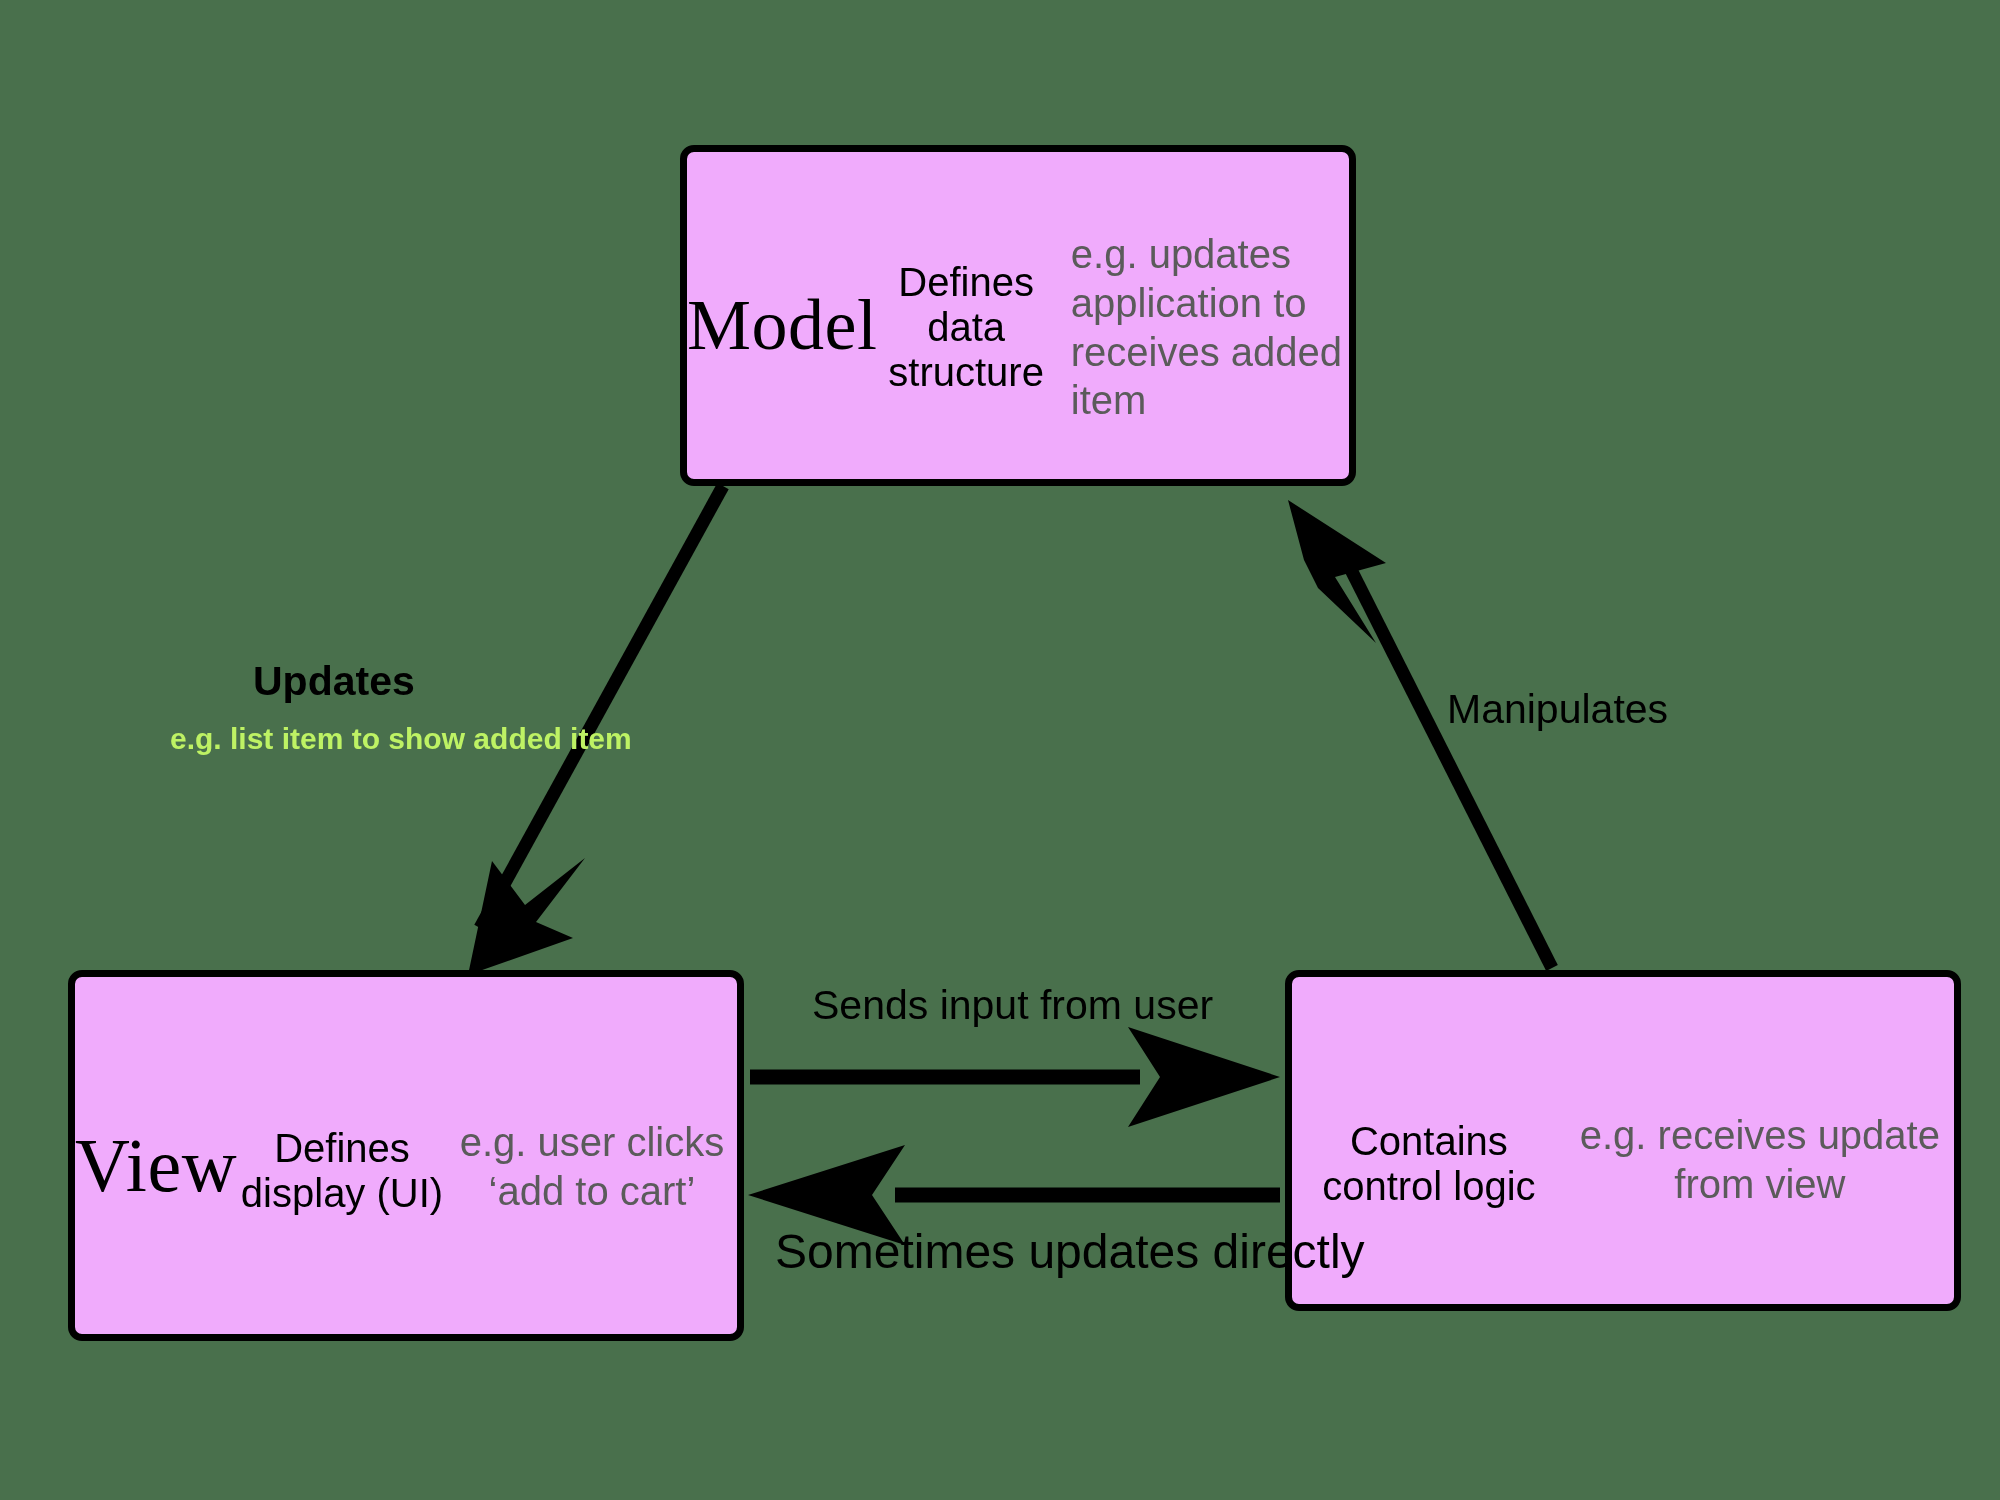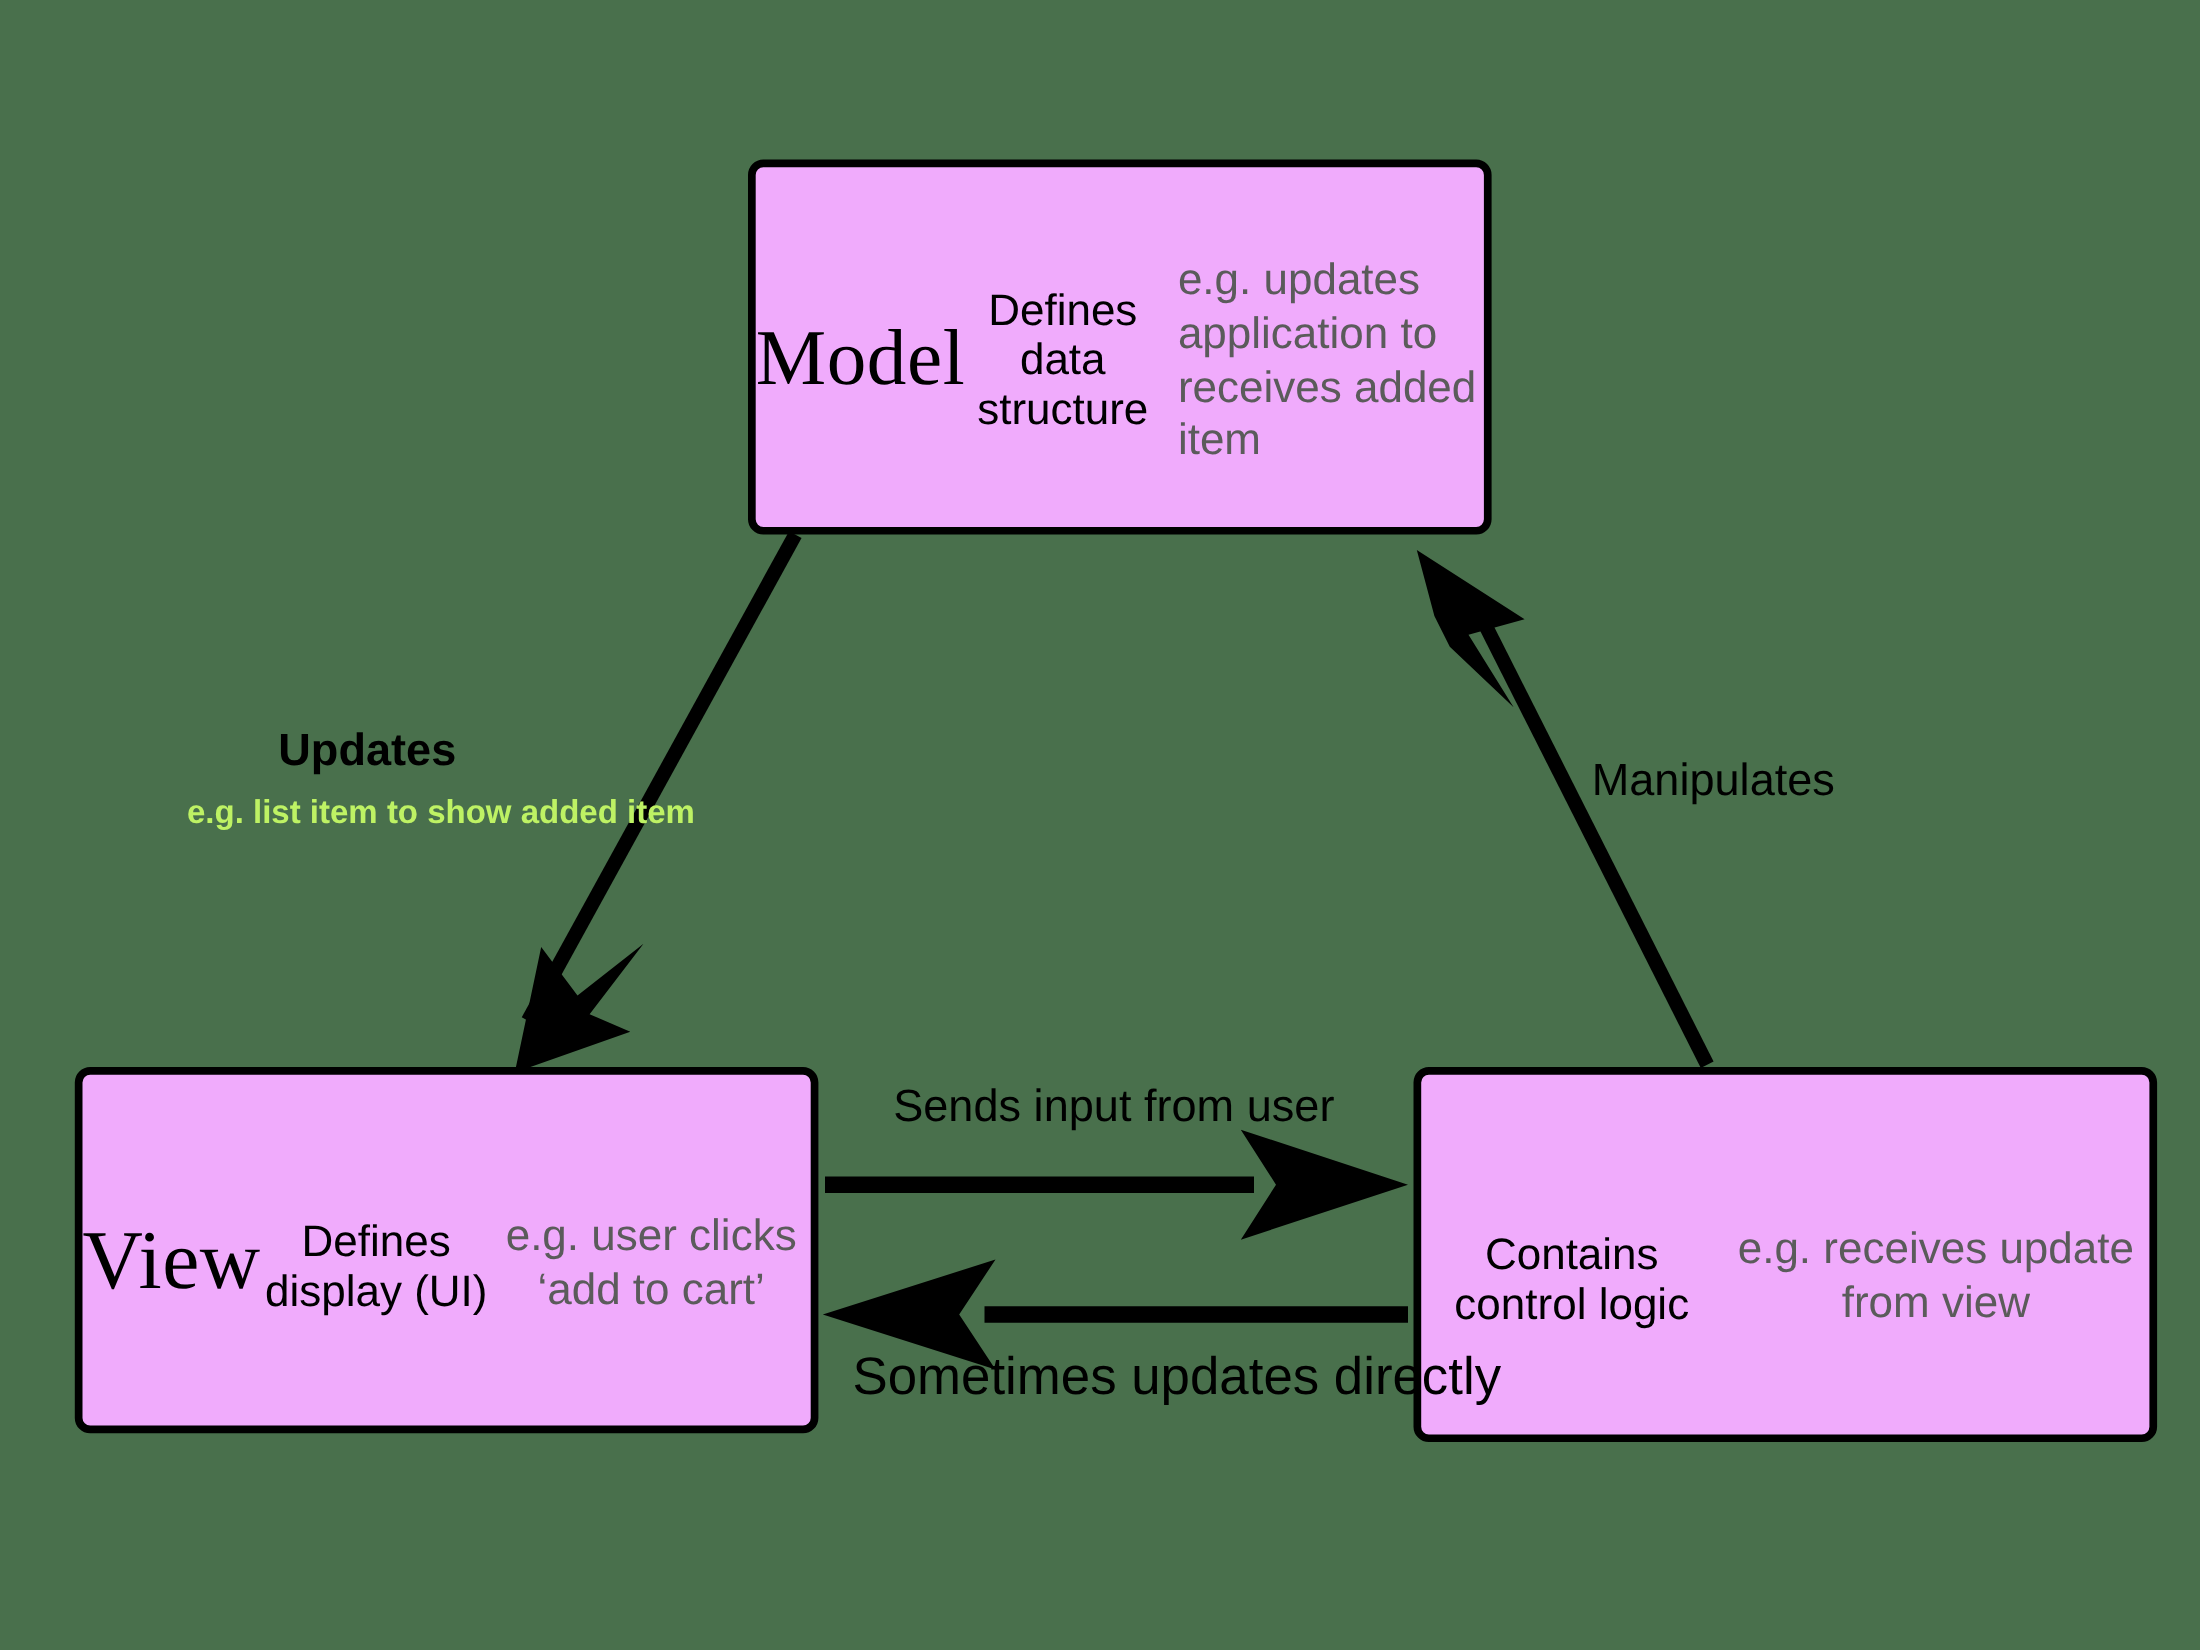--- a/index.html
+++ b/index.html
@@ -61,21 +61,21 @@
     text-align: left;
     padding-left: 16px;
     box-sizing: border-box;
   }
 
   
   #node-view {
     left: 68px;
     top: 970px;
     width: 676px;
-    height: 333px;
+    height: 371px;
     justify-content: flex-start;
     padding-top: 18px;
   }
   #node-view .node-title { font-size: 76px; }
   #node-view .node-subtitle { font-size: 40px; margin-top: 12px; }
   #node-view .node-example { font-size: 40px; margin-top: 4px; }
 
   
   #node-controller {
     left: 1285px;

